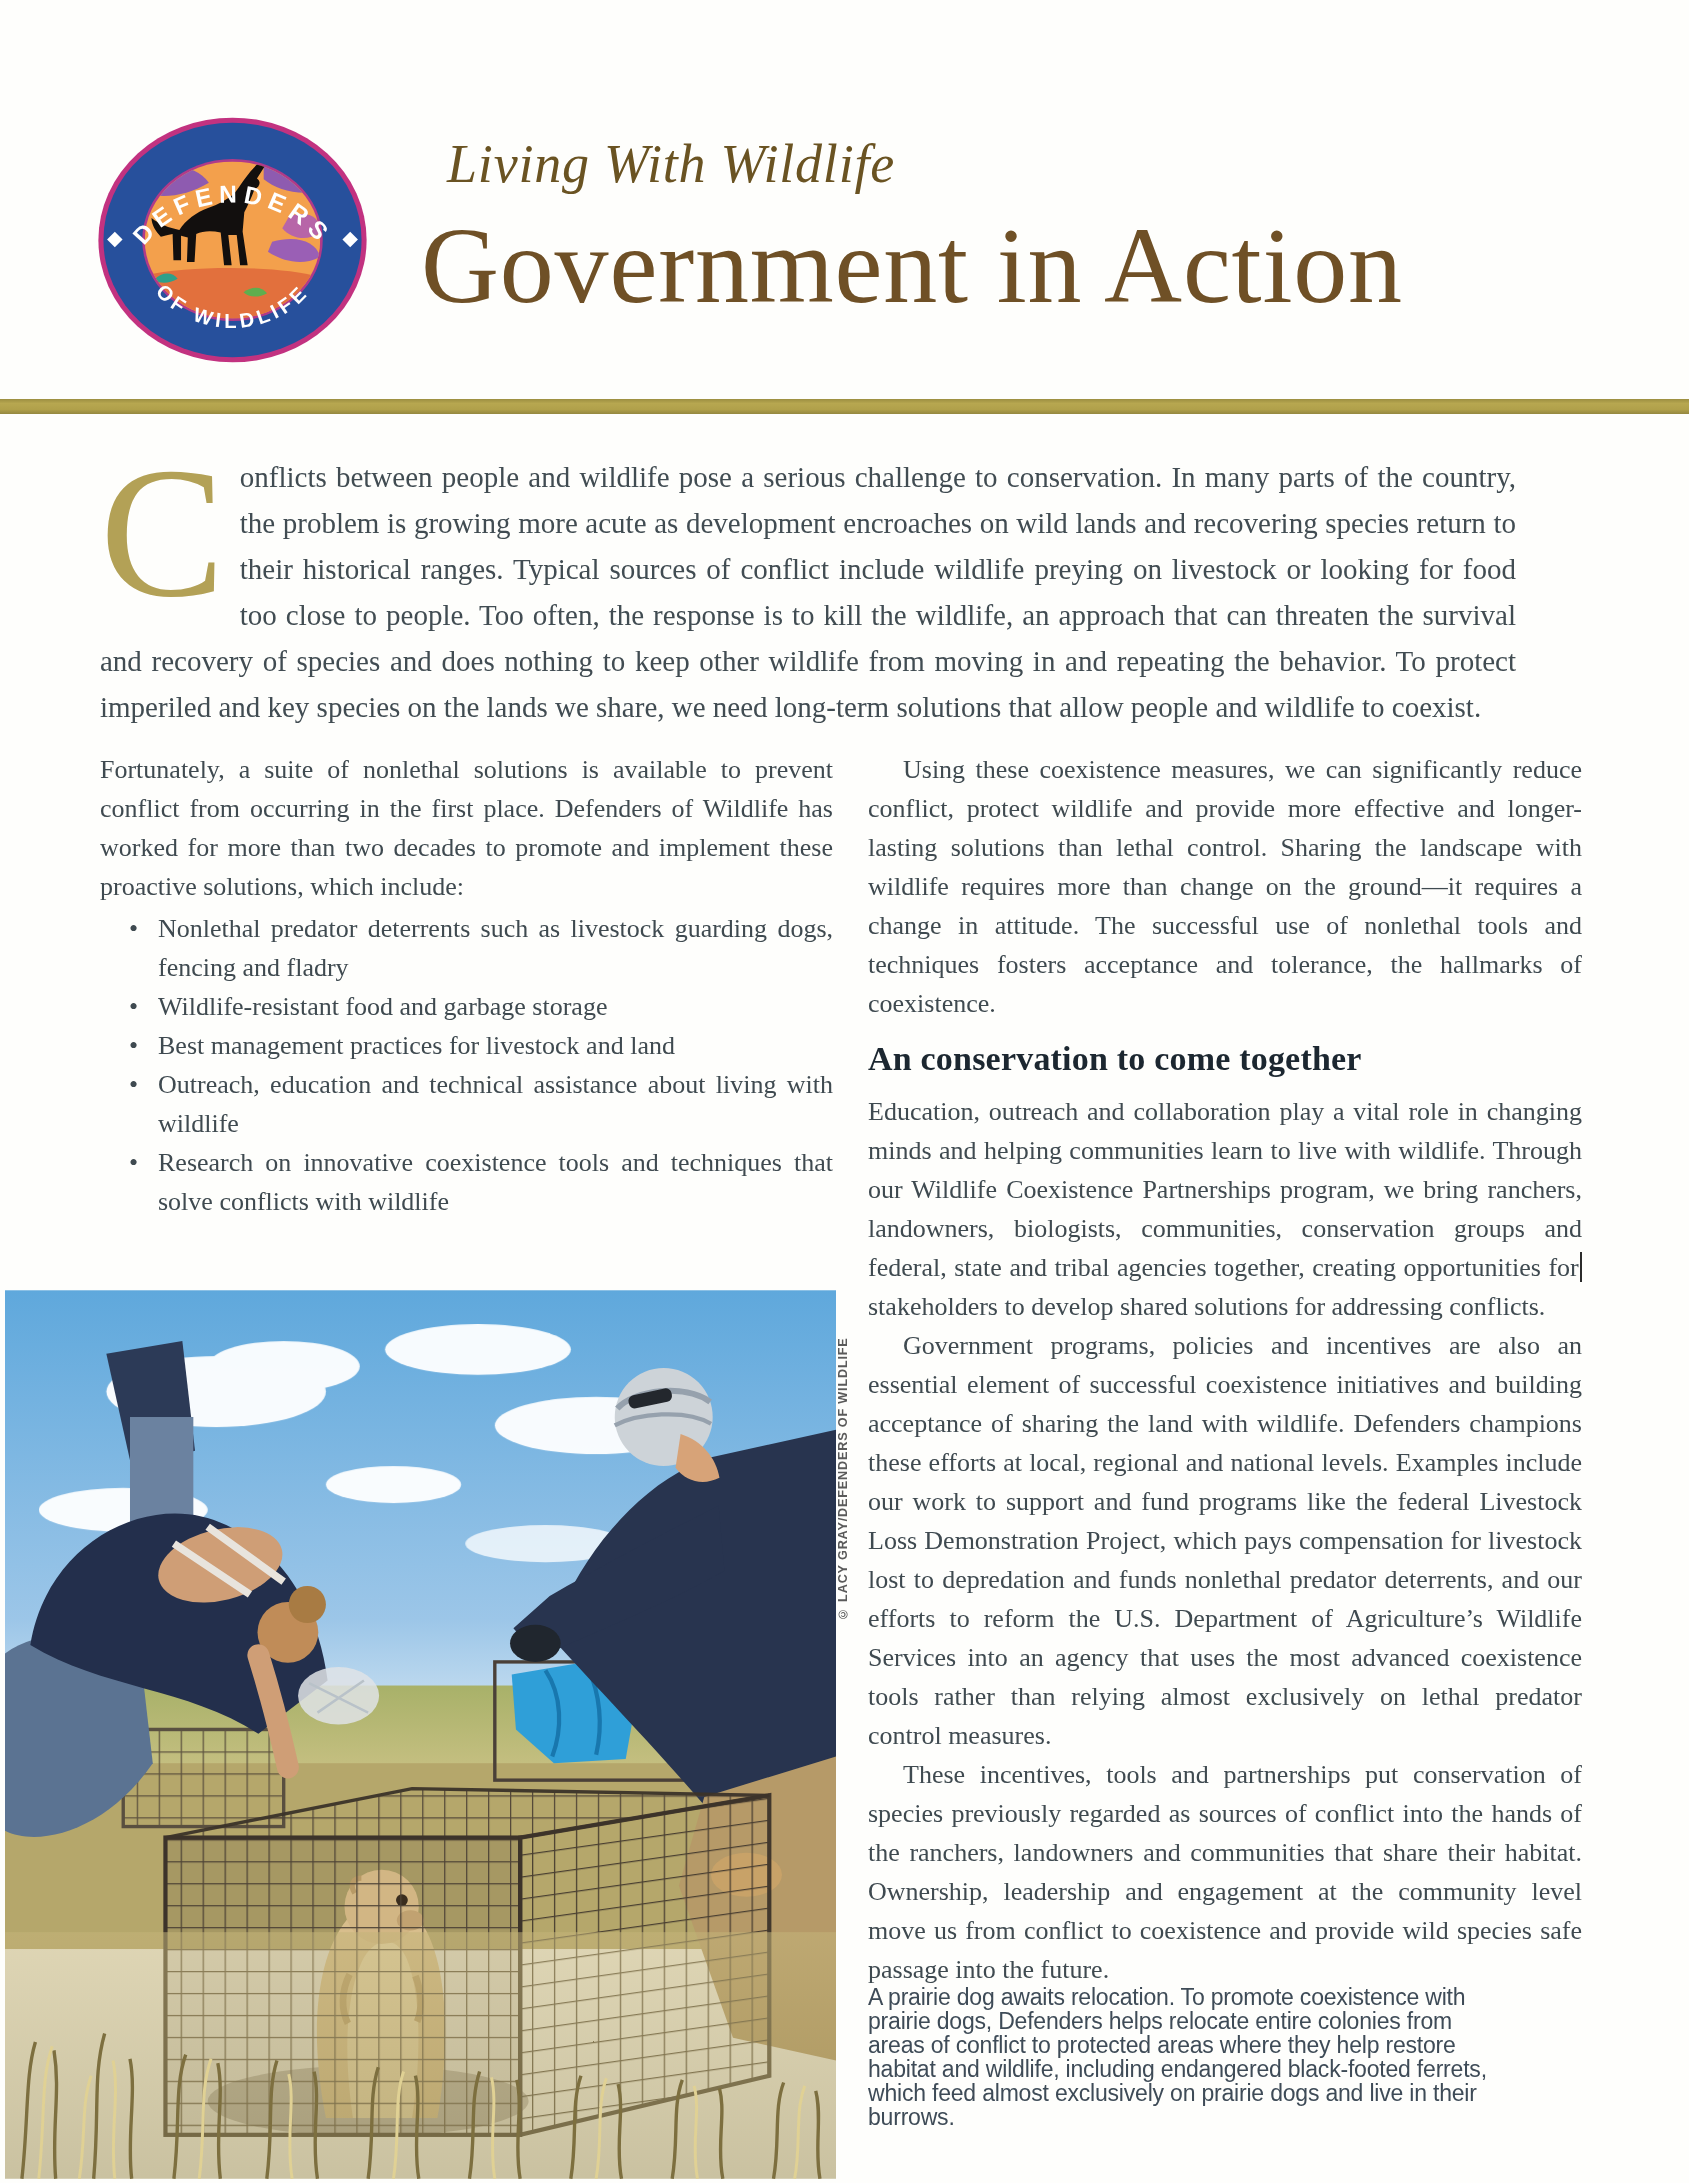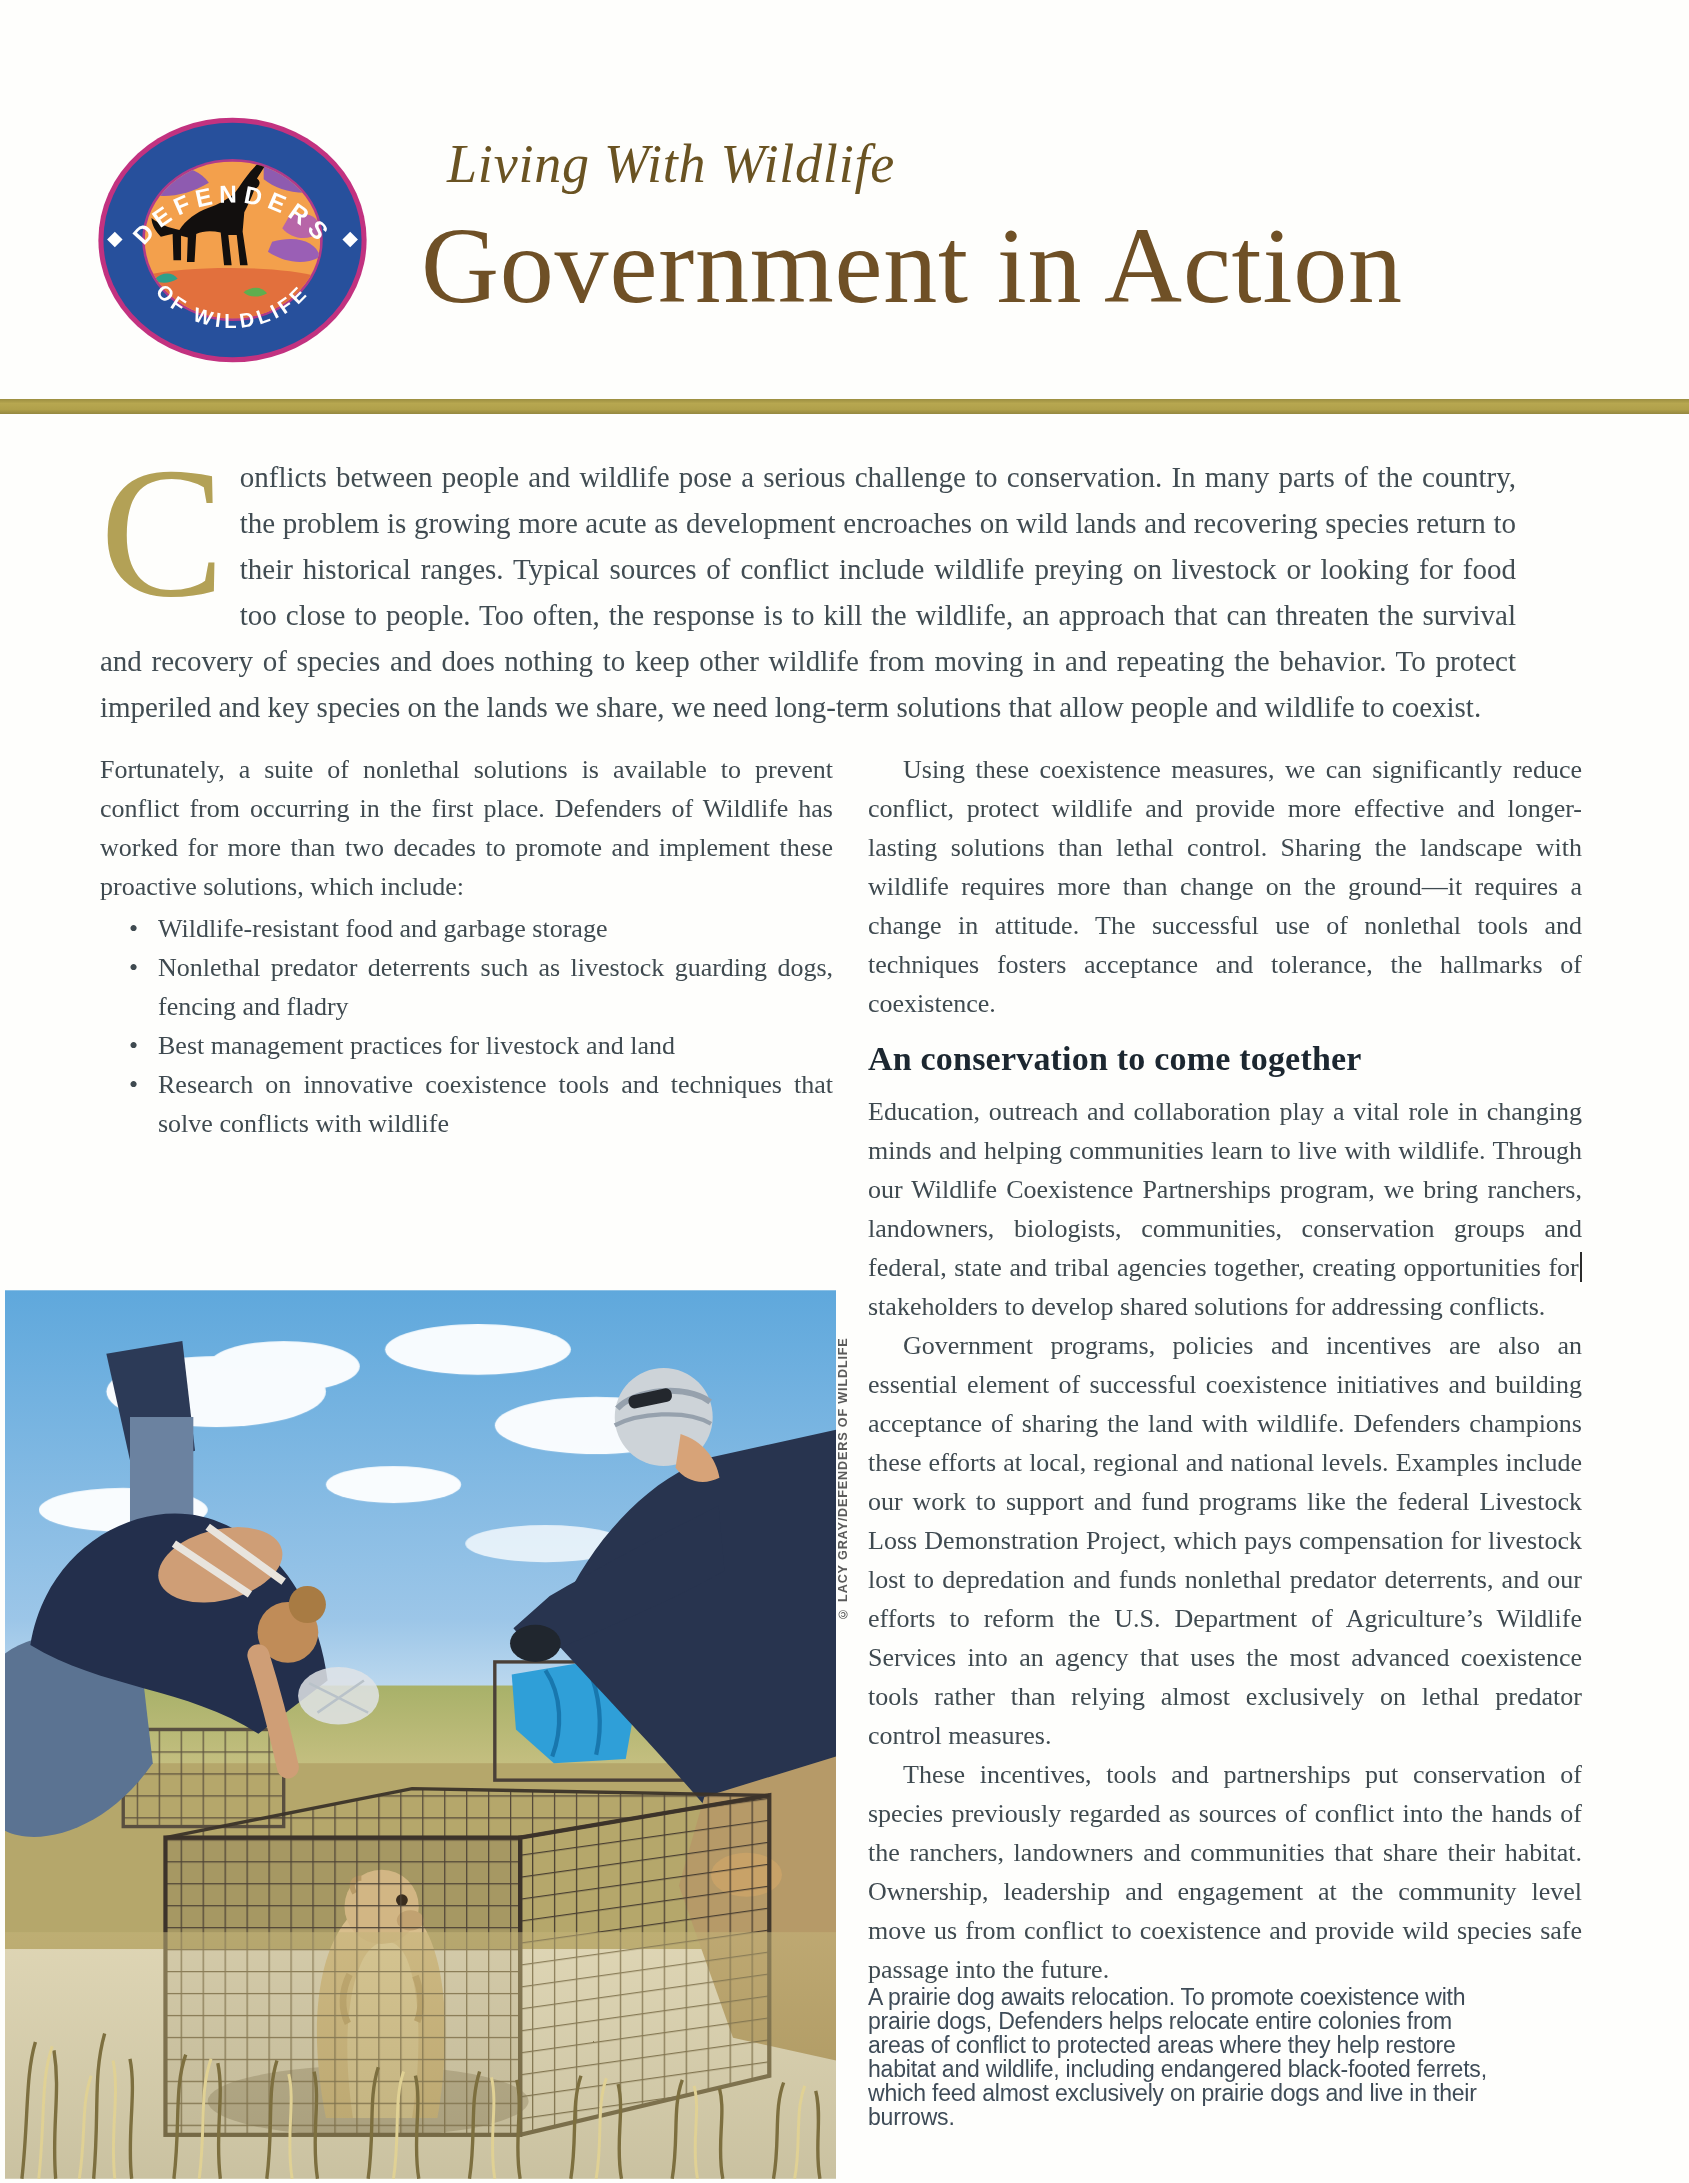--- a/index.html
+++ b/index.html
@@ -131,23 +131,24 @@
   <div class="main-title">Government in Action</div>
   <div class="gold-bar"></div>
 
   <div class="intro">
     <span class="dropcap">C</span><span>onflicts between people and wildlife pose a serious challenge to conservation. In many parts of the country, the problem is growing more acute as development encroaches on wild lands and recovering species return to their historical ranges. Typical sources of conflict include wildlife preying on livestock or looking for food too close to people. Too often, the response is to kill the wildlife, an approach that can threaten the survival and recovery of species and does nothing to keep other wildlife from moving in and repeating the behavior. To protect imperiled and key species on the lands we share, we need long-term solutions that allow people and wildlife to coexist.</span>
   </div>
 
   <div class="col col-left">
     <p>Fortunately, a suite of nonlethal solutions is available to prevent conflict from occurring in the first place. Defenders of Wildlife has worked for more than two decades to promote and implement these proactive solutions, which include:</p>
     <ul class="bullets">
+      <li>Nonlethal predator deterrents such as livestock guarding dogs, fencing and fladry</li>
       <li>Wildlife-resistant food and garbage storage</li>
-      <li>Nonlethal predator deterrents such as livestock guarding dogs, fencing and fladry</li>
       <li>Best management practices for livestock and land</li>
+      <li>Outreach, education and technical assistance about living with wildlife</li>
       <li>Research on innovative coexistence tools and techniques that solve conflicts with wildlife</li>
     </ul>
   </div>
 
   <div class="col col-right">
     <p class="indent">Using these coexistence measures, we can significantly reduce conflict, protect wildlife and provide more effective and longer-lasting solutions than lethal control. Sharing the landscape with wildlife requires more than change on the ground—it requires a change in attitude. The successful use of nonlethal tools and techniques fosters acceptance and tolerance, the hallmarks of coexistence.</p>
     <h2 class="section">An conservation to come together</h2>
     <p><span>Education, outreach and collaboration play a vital role in changing minds and helping communities learn to live with wildlife. Through our Wildlife Coexistence Partnerships program, we bring ranchers, landowners, biologists, communities, conservation groups and federal, state and tribal agencies together, creating opportunities for</span><span class="caret"></span> <span>stakeholders to develop shared solutions for addressing conflicts.</span></p>
     <p class="indent">Government programs, policies and incentives are also an essential element of successful coexistence initiatives and building acceptance of sharing the land with wildlife. Defenders champions these efforts at local, regional and national levels. Examples include our work to support and fund programs like the federal Livestock Loss Demonstration Project, which pays compensation for livestock lost to depredation and funds nonlethal predator deterrents, and our efforts to reform the U.S. Department of Agriculture’s Wildlife Services into an agency that uses the most advanced coexistence tools rather than relying almost exclusively on lethal predator control measures.</p>
     <p class="indent">These incentives, tools and partnerships put conservation of species previously regarded as sources of conflict into the hands of the ranchers, landowners and communities that share their habitat. Ownership, leadership and engagement at the community level move us from conflict to coexistence and provide wild species safe passage into the future.</p>

